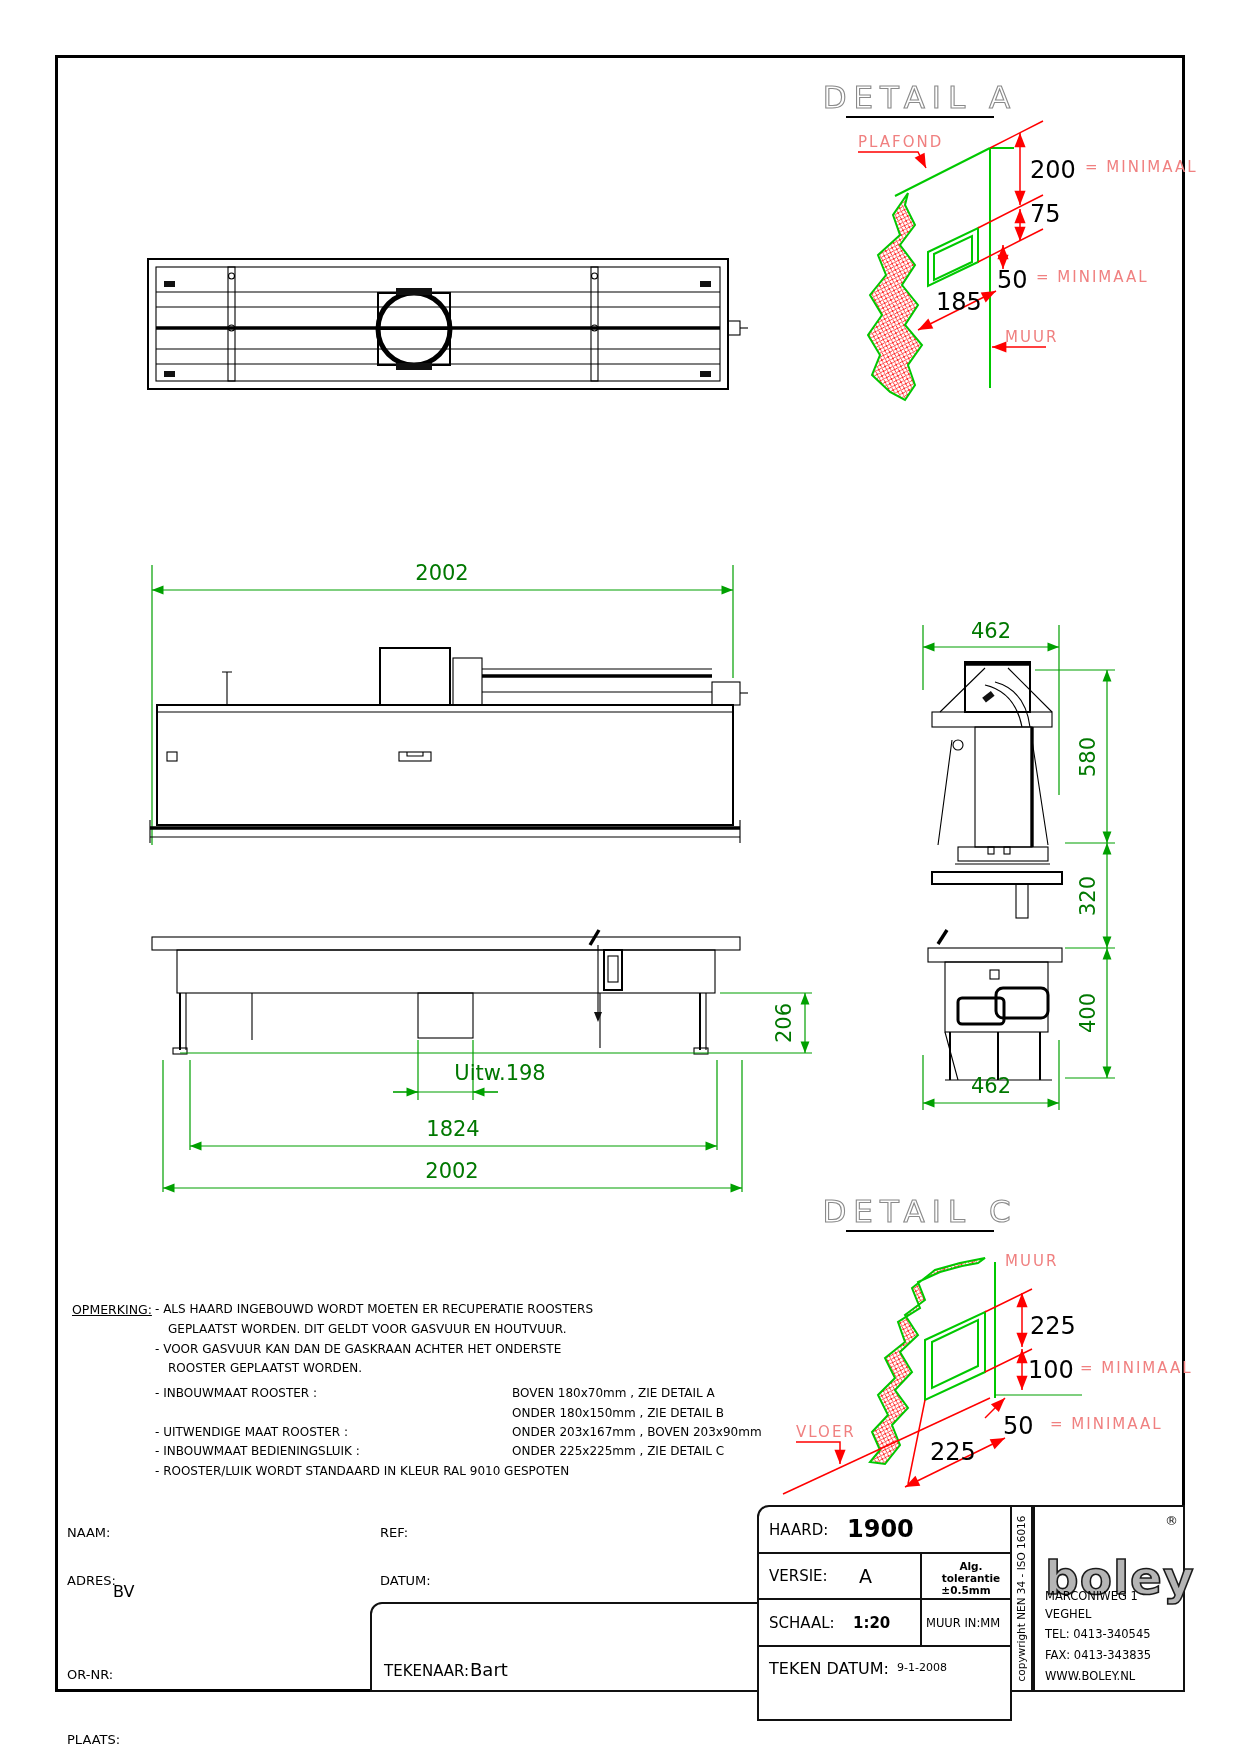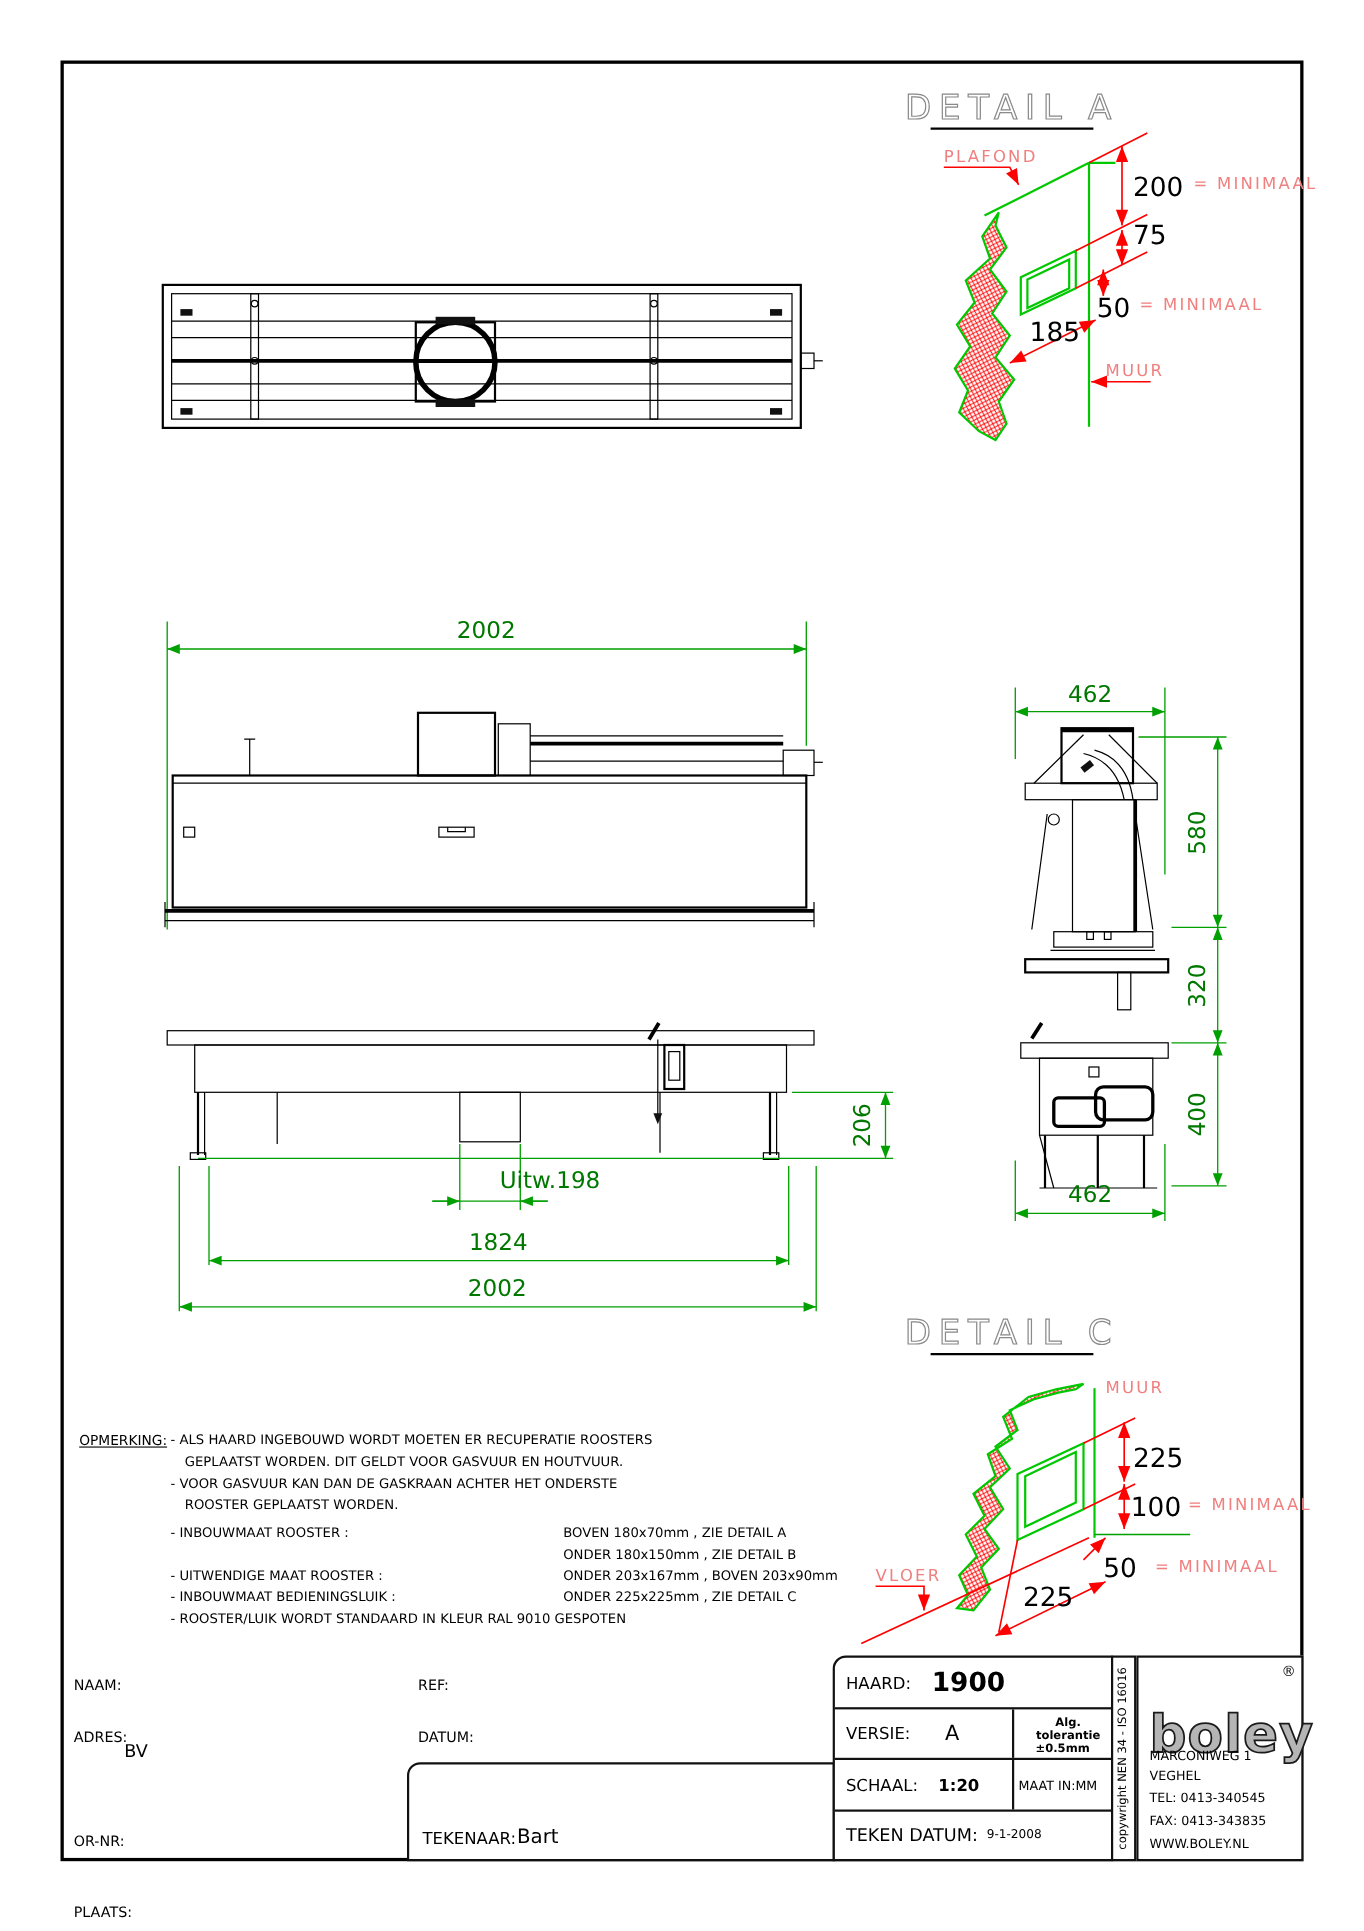--- a/index.html
+++ b/index.html
@@ -235,38 +235,38 @@
 <span class="tb-label" style="left:380px;top:1525px;">REF:</span>
 <span class="tb-label" style="left:380px;top:1573px;">DATUM:</span>
 
 <div class="box" style="left:370px;top:1602px;width:389px;height:90px;border-top-left-radius:12px;">
   <div style="position:absolute;left:0;top:45px;width:100%;height:43px;">
     <span class="tbl" style="position:absolute;left:12px;top:13px;">TEKENAAR:</span>
     <span style="position:absolute;left:98px;top:10px;font-size:18px;">Bart</span>
   </div>
 </div>
 
-<div class="box" style="left:757px;top:1505px;width:255px;height:187px;border-top-left-radius:12px;">
+<div class="box" style="left:757px;top:1505px;width:255px;height:216px;border-top-left-radius:12px;">
   <div style="position:absolute;left:0;top:0;width:100%;height:47px;border-bottom:2px solid #111;box-sizing:border-box;">
     <span class="tbl" style="position:absolute;left:10px;top:14px;">HAARD:</span>
     <span style="position:absolute;left:88px;top:8px;font-size:24px;font-weight:bold;">1900</span>
   </div>
   <div style="position:absolute;left:0;top:47px;width:100%;height:46px;border-bottom:2px solid #111;box-sizing:border-box;">
     <span class="tbl" style="position:absolute;left:10px;top:13px;text-align:center;">VERSIE:</span>
     <span style="position:absolute;left:100px;top:11px;font-size:19px;">A</span>
     <div style="position:absolute;right:0;top:0;width:90px;height:100%;border-left:2px solid #111;box-sizing:border-box;text-align:center;">
       <div style="font-size:10.5px;font-weight:bold;margin-top:6px;padding-left:10px;">Alg. tolerantie</div>
       <div style="font-size:10.5px;font-weight:bold;">±0.5mm</div>
     </div>
   </div>
   <div style="position:absolute;left:0;top:93px;width:100%;height:47px;border-bottom:2px solid #111;box-sizing:border-box;">
     <span class="tbl" style="position:absolute;left:10px;top:14px;">SCHAAL:</span>
     <span style="position:absolute;left:94px;top:14px;font-size:15px;font-weight:bold;">1:20</span>
     <div style="position:absolute;right:0;top:0;width:90px;height:100%;border-left:2px solid #111;box-sizing:border-box;">
-      <span style="position:absolute;left:4px;top:16px;font-size:11.5px;white-space:nowrap;">MAAT IN:MM</span>
+      <span style="position:absolute;left:4px;top:16px;font-size:11.5px;white-space:nowrap;">MUUR IN:MM</span>
     </div>
   </div>
   <div style="position:absolute;left:0;top:140px;width:100%;height:45px;">
     <span style="position:absolute;left:10px;top:12px;font-size:16px;">TEKEN DATUM:</span>
     <span style="position:absolute;left:138px;top:14px;font-size:11px;">9-1-2008</span>
   </div>
 </div>
 
 <div class="box" style="left:1010px;top:1505px;width:23px;height:187px;"></div>
 <div id="tb-copy-inner">

